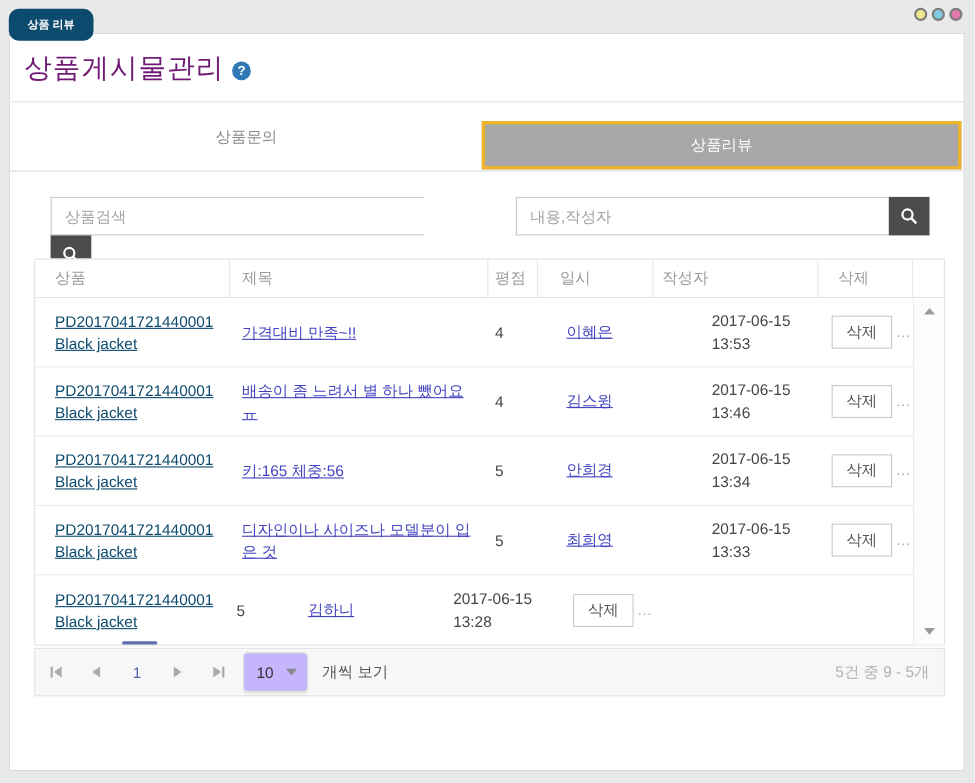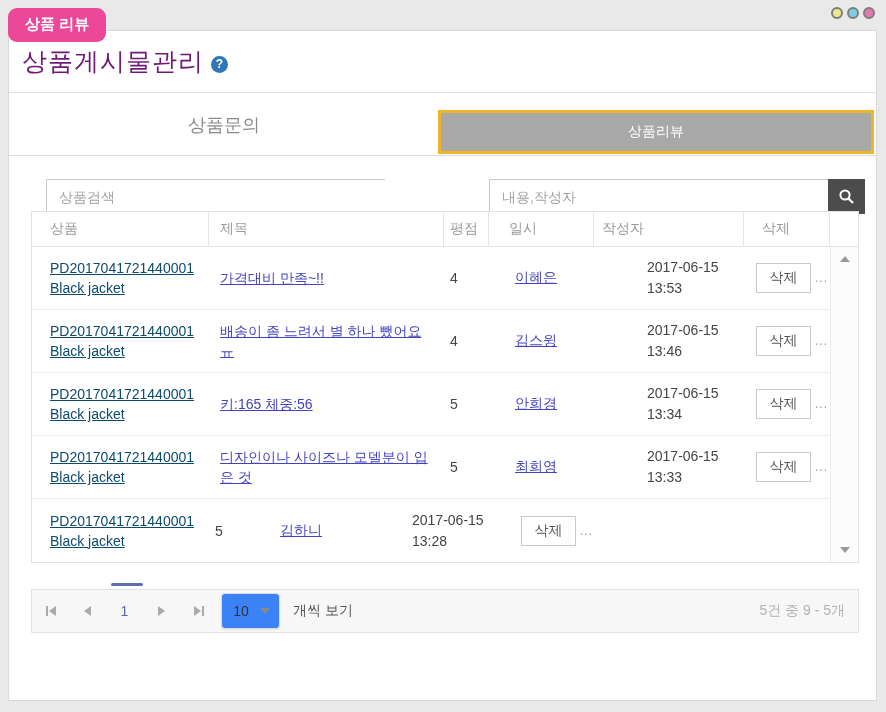--- a/index.html
+++ b/index.html
@@ -7,51 +7,51 @@
   body { font-family:"Liberation Sans","DejaVu Sans",sans-serif; background:#e9e9e9; position:relative; overflow:hidden; }
 
   
   .dots { position:absolute; top:7px; right:11px; display:flex; gap:4px; z-index:5; }
   .dot { width:12px; height:12px; border-radius:50%; border:2px solid #7d7d7d; }
   .dot-yellow { background:#efe88d; }
   .dot-blue   { background:#7ecbe2; }
   .dot-pink   { background:#e377ae; }
 
   
-  .badge { position:absolute; left:8px; top:8px; z-index:4; background:#ec4899; color:#fff;
-           font-weight:bold; font-size:15px; padding:7px 17px 8px; border-radius:9px; }
+  .badge { position:absolute; left:8px; top:8px; z-index:4; background:#0c4a6e; color:#fff;
+           font-weight:bold; font-size:10px; padding:7px 17px 8px; border-radius:9px; }
 
   
   .card { position:absolute; left:8px; top:30px; width:869px; height:671px; background:#fff;
           border:1px solid #d9d9d9; }
 
   .card-header { height:62px; border-bottom:1px solid #e2e2e2; display:flex; align-items:center; padding-left:13px; }
   .page-title { font-size:25px; color:#701a75; letter-spacing:1px; }
   .help-icon { width:17px; height:17px; border-radius:50%; background:#3077b5; color:#fff; font-size:12px;
                font-weight:bold; display:flex; align-items:center; justify-content:center; margin-left:7px; margin-top:5px; }
 
   
   .tabs { position:relative; height:63px; border-bottom:1px solid #dcdcdc; }
   .tab-inactive { position:absolute; left:0; top:0; width:430px; height:63px; display:flex; align-items:center;
-                  justify-content:center; color:#8a8a8a; font-size:18px; cursor:pointer; }
+                  justify-content:center; color:#8a8a8a; font-size:14px; cursor:pointer; }
   .tab-active { position:absolute; left:429px; top:17px; width:436px; height:44px; background:#a8a8a8;
                 border:3px solid #f0b429; color:#fff; font-size:14px; display:flex; align-items:center;
                 justify-content:center; cursor:pointer; }
 
   
   .search-left  { position:absolute; left:37px;  top:148px; display:flex;flex-direction:column; }
-  .search-right { position:absolute; left:448px; top:148px; display:flex;padding-left:32px; }
+  .search-right { position:absolute; left:428px; top:148px; display:flex;padding-left:32px; }
   .search-input { width:339px; height:35px; border:1px solid #c9c9c9; border-right:none; padding:0 12px;
                   font-size:14px; color:#444; outline:none; font-family:inherit; }
   .search-input::placeholder { color:#a3a3a3; }
   .search-btn { width:37px; height:35px; background:#4c4c4c; border:none; display:flex; align-items:center;
                 justify-content:center; cursor:pointer; }
 
   
-  .grid { position:absolute; left:22px; top:180px; width:828px; background:#fff; border:1px solid #e3e3e3; }
+  .grid { position:absolute; left:22px; top:204px; width:828px; background:#fff; border:1px solid #e3e3e3; }
   .gh { display:flex; height:35px; border-bottom:1px solid #e3e3e3; color:#9a9a9a; font-size:14px; }
   .gh-cell { height:100%; display:flex; align-items:center; border-right:1px solid #e6e6e6; }
   .c1 { width:177px; padding-left:18px; }
   .c2 { width:235px; padding-left:11px; }
   .c3 { width:45px;  padding-left:6px; }
   .c4 { width:150px; padding-left:8px; }
   .c5 { width:105px; padding-left:20px; }
   .c6 { width:86px;  padding-left:18px; }
   .c7 { flex:1; border-right:none; }
 
@@ -81,21 +81,21 @@
   
   .pager { position:absolute; left:22px; top:558px; width:828px; height:44px; background:#f7f7f7;
            border:1px solid #e3e3e3; display:flex; align-items:center; font-size:14px; color:#555; }
   .page-indicator { position:absolute; top:-7px; left:79px; width:32px; height:3px; background:#5f6fae; border-radius:2px; }
   .pbtn { width:37px; height:100%; display:flex; align-items:center; justify-content:center; cursor:pointer; gap:1px; }
   .pbtn:first-of-type { margin-left:3px; }
   .tri-l { width:0; height:0; border-top:5px solid transparent; border-bottom:5px solid transparent; border-right:7px solid #aaa; }
   .tri-r { width:0; height:0; border-top:5px solid transparent; border-bottom:5px solid transparent; border-left:7px solid #aaa; }
   .pbar { width:2px; height:10px; background:#aaa; }
   .page-current { color:#5566a8; }
-  .dropdown { margin-left:4px; width:59px; height:36px; background:#3b82f6; border:1px solid #dcdcdc; border-radius:4px;
+  .dropdown { margin-left:4px; width:59px; height:36px; background:#c4b5fd; border:1px solid #dcdcdc; border-radius:4px;
               display:flex; align-items:center; cursor:pointer; box-shadow:0 1px 2px rgba(0,0,0,0.07); }
   .dd-value { flex:1; text-align:center; color:#333; }
   .dd-caret { width:0; height:0; border-left:5px solid transparent; border-right:5px solid transparent;
               border-top:6px solid #8a8a8a; margin-right:9px; }
   .per-page { margin-left:13px; color:#555; }
   .range { margin-left:auto; padding-right:13px; color:#b2b2b2; }
 </style>
 </head>
 <body>
 

